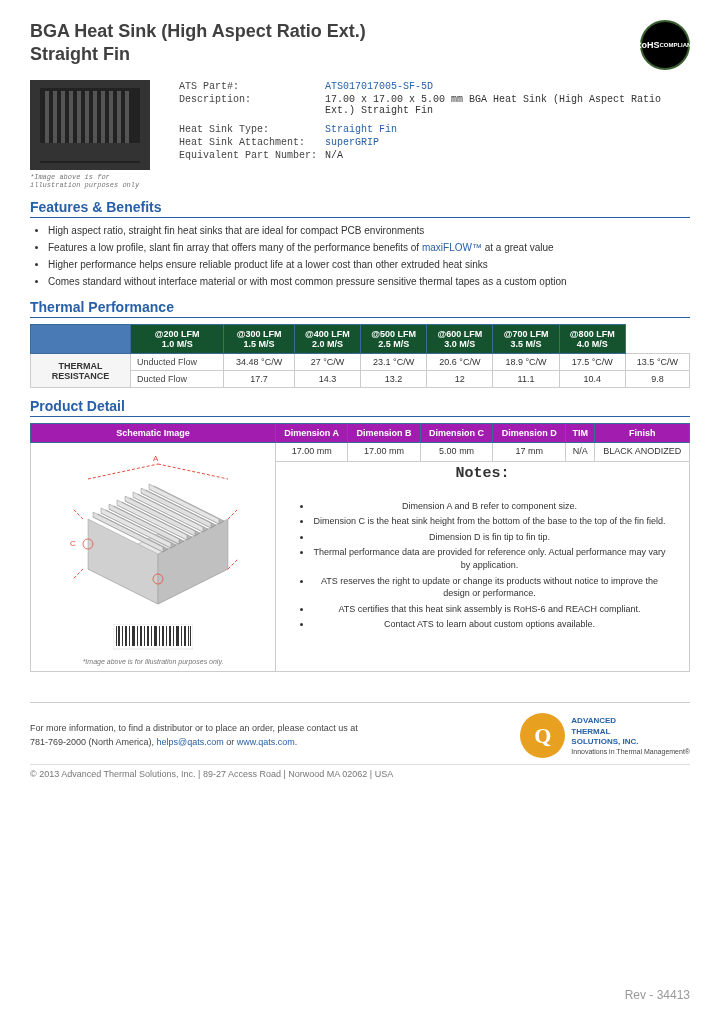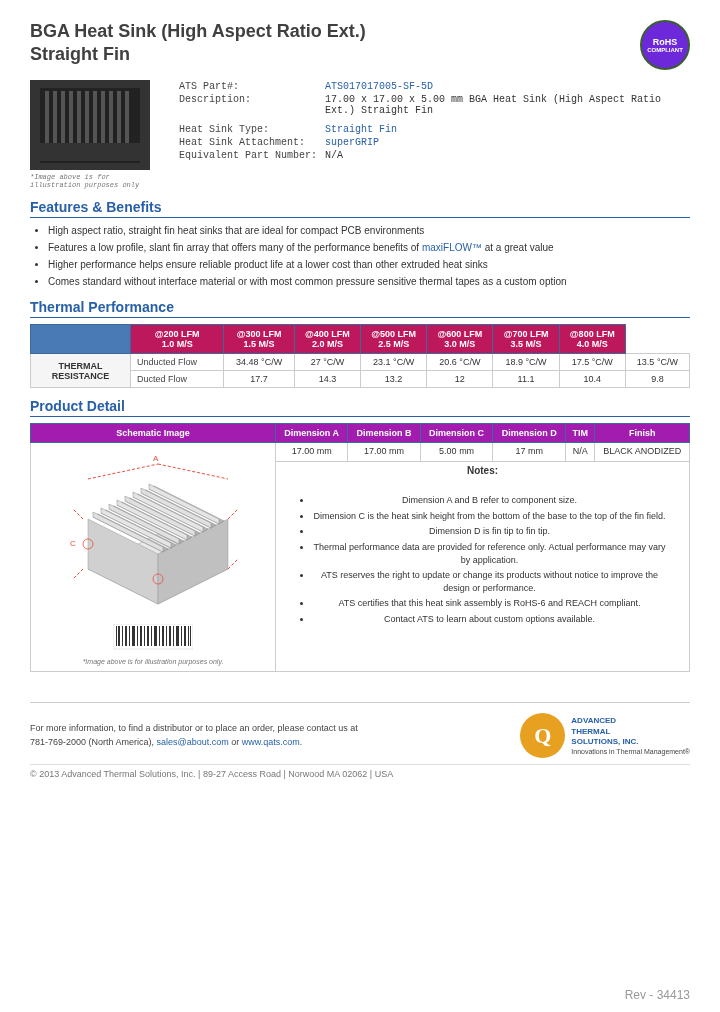--- a/index.html
+++ b/index.html
@@ -29,23 +29,22 @@
     .product-title {
       font-size: 18px;
       font-weight: bold;
       color: #404040;
       line-height: 1.3;
     }
     .rohs-badge {
       width: 50px;
       height: 50px;
       border-radius: 50%;
-      background: #6d28d9;
-      display: flex;
-      flex-direction: column;
+      background: #000000;
+      display: flex;
       align-items: center;
       justify-content: center;
       color: white;
       font-size: 7px;
       font-weight: bold;
       text-align: center;
       flex-shrink: 0;
       border: 2px solid #3a6030;
     }
     .rohs-badge .rohs-text { font-size: 9px; font-weight: bold; }
@@ -99,21 +98,21 @@
     .features-list { margin: 0; padding-left: 18px; }
     .features-list li { margin-bottom: 3px; font-size: 10px; color: #333; line-height: 1.4; }
     
     .perf-table {
       width: 100%;
       border-collapse: collapse;
       margin-bottom: 10px;
       font-size: 9px;
     }
     .perf-table th {
-      background: #be185d;
+      background: #14532d;
       color: white;
       text-align: center;
       padding: 4px 3px;
       border: 1px solid #3a6a9a;
       font-weight: bold;
     }
     .perf-table td {
       border: 1px solid #ccc;
       text-align: center;
       padding: 3px 4px;
@@ -172,21 +171,22 @@
     }
     .notes-cell {
       text-align: left;
       padding: 6px 8px;
       vertical-align: top;
     }
     .notes-title {
       font-weight: bold;
       color: #333;
       margin-bottom: 4px;
-      font-size: 10px;
+      font-size: 15px;
+      font-family: Liberation Mono, monospace;
     }
     .notes-list { margin: 18px; padding-left: 14px; }
     .notes-list li { margin-bottom: 3px; font-size: 9px; color: #333; line-height: 1.4; }
     
     .footer-section {
       margin-top: 20px;
       padding-top: 10px;
       border-top: 1px solid #ccc;
       display: flex;
       justify-content: space-between;
@@ -460,21 +460,21 @@
       </tr>
     </tbody>
   </table>
 
   <div style="margin-top:30px;">
     <div class="footer-section">
       <div>
         <div class="footer-text">
           <span>For more information, to find a distributor or to place an order, please contact us at</span><br>
           <span>781-769-2000 (North America),</span>
-          <a class="spec-link" href="#">sales@about.com</a>
+          <a class="spec-link" href="#">helps@qats.com</a>
           <span>or</span>
           <a class="spec-link" href="#">www.qats.com.</a>
         </div>
       </div>
       <div class="ats-logo">
         <div class="ats-logo-circle">
           <span>Q</span>
         </div>
         <div>
           <div class="ats-logo-text" style="white-space:pre-line;">ADVANCED

